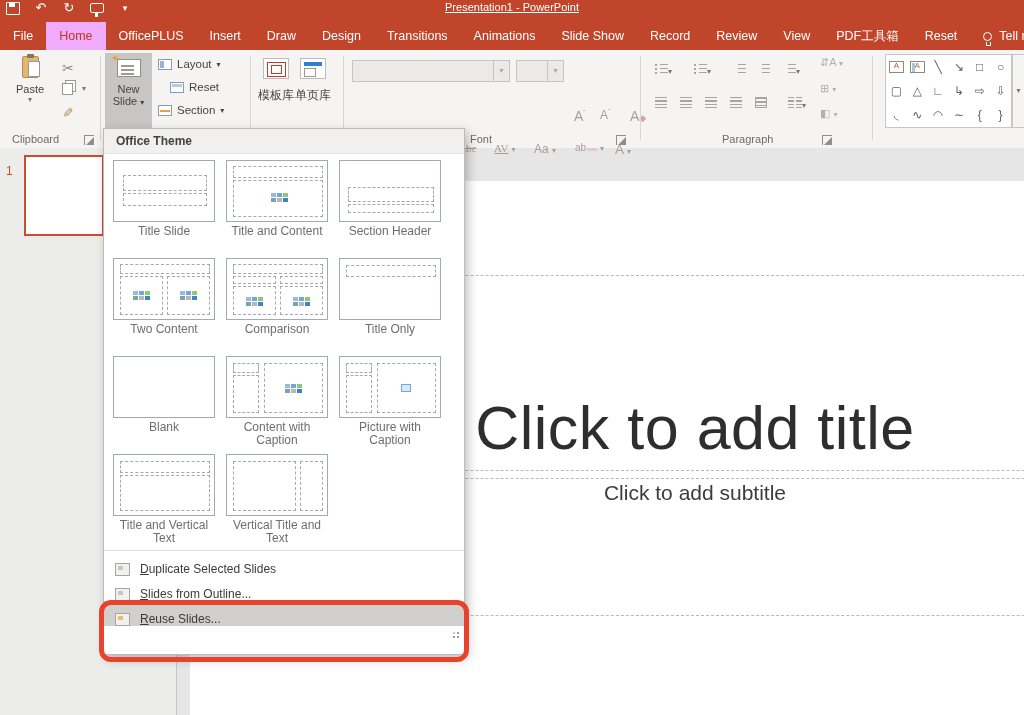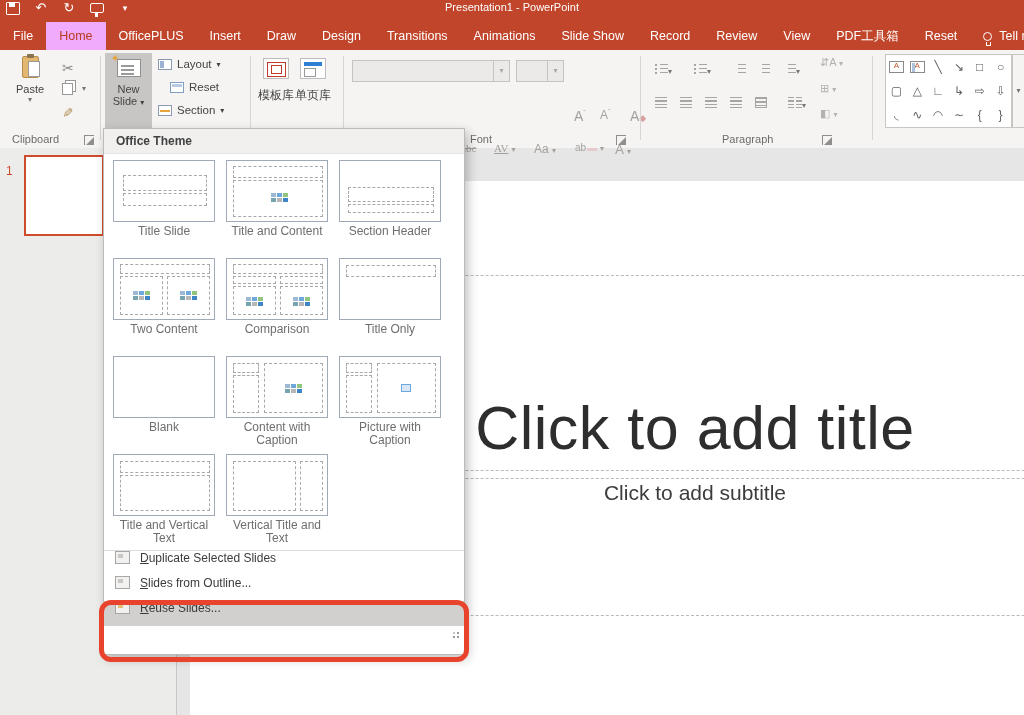--- a/index.html
+++ b/index.html
@@ -8,21 +8,21 @@
 
   
   .titlebar { position:absolute; left:0; top:0; width:1024px; height:22px; background:#c0452a; color:#fff; z-index:10; }
   .qat { position:absolute; left:6px; top:0; height:16px; display:flex; gap:14px; align-items:center; }
   .qat-ic { width:14px; height:13px; display:inline-block; position:relative; color:#fff; font-size:13px; line-height:11px; text-align:center; }
   .ic-save { border:1.5px solid #fff; border-radius:1px; }
   .ic-save::before { content:""; position:absolute; left:2px; top:0; width:6px; height:4px; background:#fff; }
   .ic-present { border:1.5px solid #fff; border-radius:2px; height:10px; }
   .ic-present::after { content:""; position:absolute; left:4px; top:9px; width:3px; height:4px; background:#fff; }
   .ic-caret { font-size:9px; line-height:13px; }
-  .win-title { position:absolute; left:0; right:0; top:1px; text-align:center; font-size:11px; color:#fff; }
+  .win-title { position:absolute; left:0; right:0; top:1px; text-align:center; font-size:11px; color:#fff;text-decoration:underline; }
 
   
   .tabbar { position:absolute; left:0; top:22px; width:1024px; height:28px; background:#c0452a; display:flex; color:#fff; font-size:12.5px; z-index:9; }
   .tab { padding:0 13px; line-height:28px; white-space:nowrap; cursor:default; }
   .tab.active { background:#f0abfc; color:#b93b22; }
   .tab.tellme { display:flex; align-items:center; gap:7px; }
   .bulb { width:9px; height:9px; border:1.4px solid #fff; border-radius:50%; position:relative; display:inline-block; }
   .bulb::after { content:""; position:absolute; left:2px; top:9px; width:3px; height:3px; border-bottom:1.4px solid #fff; border-left:1.4px solid #fff; border-right:1.4px solid #fff; }
 
   
@@ -82,21 +82,21 @@
   .layout-grid { display:flex; flex-wrap:wrap; padding:6px 9px 0 9px; column-gap:11px; row-gap:6px; }
   .layout-item { width:102px; }
   .lthumb { width:102px; height:62px; background:#fff; border:1px solid #9fa9b7; position:relative; }
   .lthumb .db { position:absolute; border:1px dashed #a8a8a8; }
   .llabel { display:block; text-align:center; font-size:12px; color:#6e6e6e; line-height:13px; padding-top:3px; min-height:30px; }
   .cluster { position:absolute; display:grid; grid-template-columns:repeat(3,5px); grid-auto-rows:4px; gap:1px; }
   .cluster b:nth-child(1){background:#9db9d6;} .cluster b:nth-child(2){background:#6fa8dc;} .cluster b:nth-child(3){background:#93c47d;}
   .cluster b:nth-child(4){background:#76a5af;} .cluster b:nth-child(5){background:#b7b7b7;} .cluster b:nth-child(6){background:#3d85c6;}
   .pic-glyph { position:absolute; width:10px; height:8px; border:1px solid #6fa8dc; background:#d9e6f4; }
   .menu-sep { border-top:1px solid #dedcda; margin-top:4px; }
-  .menu-item { height:25px; display:flex; align-items:flex-start; padding-left:11px; gap:10px; font-size:12px; color:#3b3b3b; }
+  .menu-item { height:25px; display:flex; align-items:flex-end; padding-left:11px; gap:10px; font-size:12px; color:#3b3b3b; }
   .menu-item.hl { background:#d2d0cf; }
   .mi-label { display:block; }
   .mi-label::first-letter { text-decoration:underline; }
   .mi-ic { width:15px; height:13px; border:1px solid #a8a6a4; background:#f2f1f0; position:relative; flex:0 0 15px; }
   .mi-ic::before { content:""; position:absolute; left:2px; top:2px; width:5px; height:4px; background:#c9c7c5; }
   .mi-ic.reuse::before { background:#e4c178; }
   .dd-grip { height:16px; position:relative; }
   .dd-grip::after { content:""; position:absolute; right:5px; bottom:4px; width:2px; height:2px; background:#9a9a9a; box-shadow:-4px 0 0 #9a9a9a, 0 -4px 0 #9a9a9a, -4px -4px 0 #c9c9c9; }
 
   

